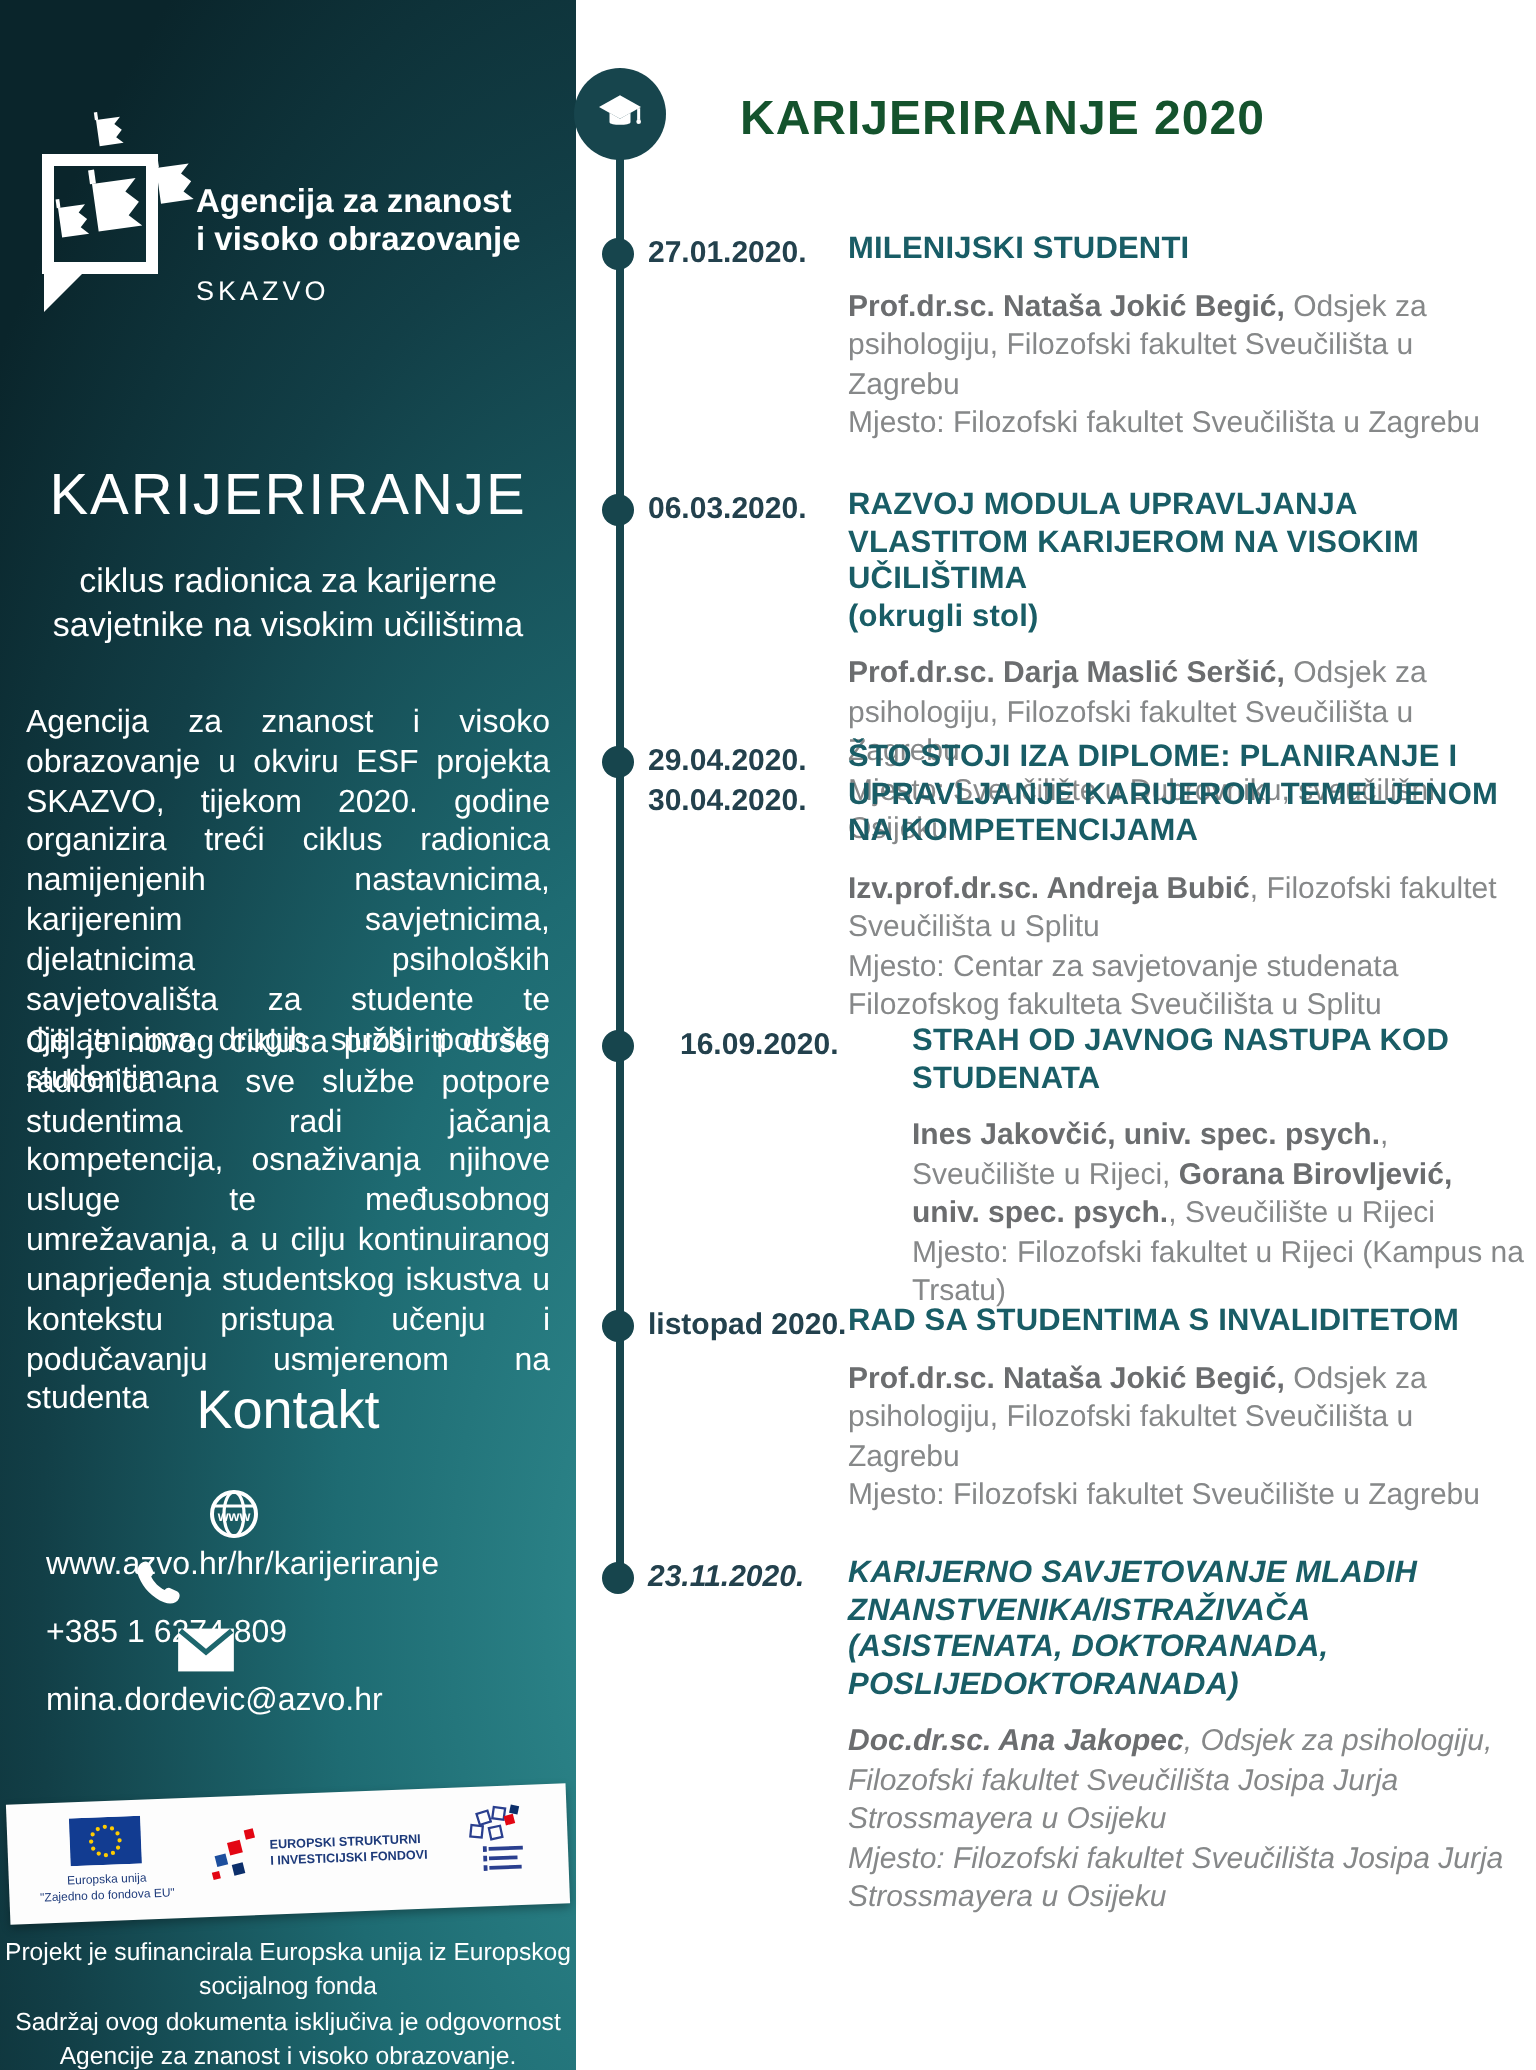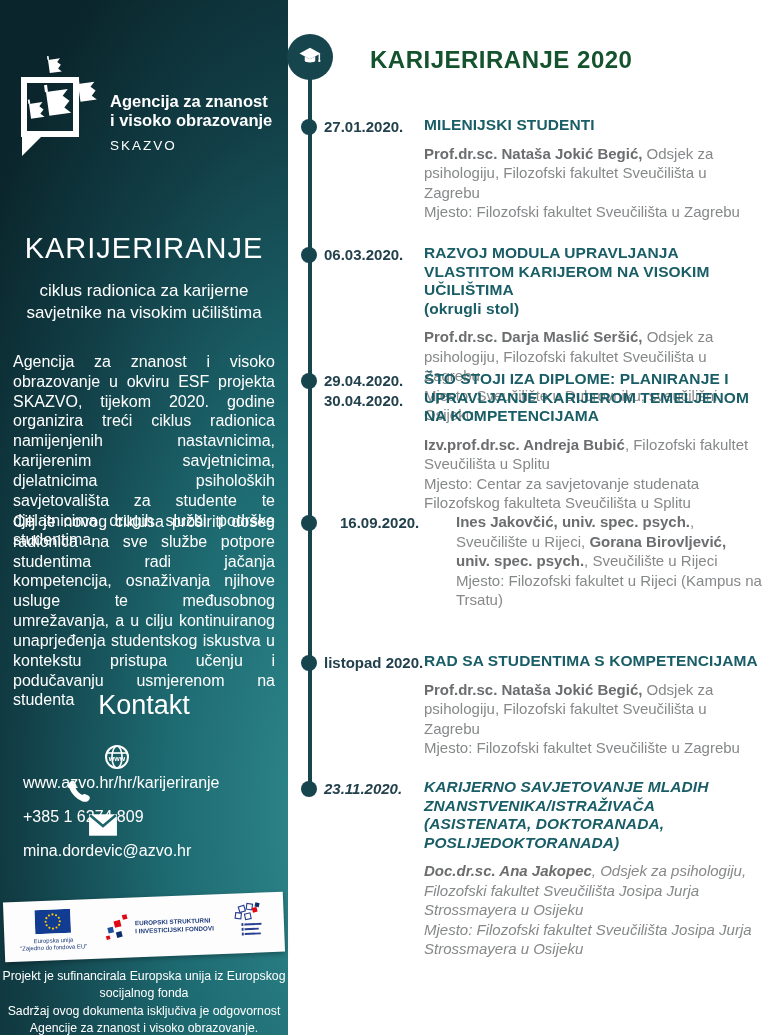--- a/index.html
+++ b/index.html
@@ -5,21 +5,21 @@
   html,body{margin:0;padding:0;background:#fff;}
   *{box-sizing:border-box;}
   .page{position:relative;width:768px;height:1035px;background:#ffffff;overflow:hidden;
         font-family:"Liberation Sans", sans-serif;}
 
   
   .sidebar{position:absolute;left:0;top:0;width:288px;height:1035px;color:#fff;
     background:radial-gradient(150% 95% at 115% 78%, #2f8a8e 0%, #1e6b72 38%, #123f47 72%, #0a252b 100%);}
   .logo-row{position:absolute;top:52px;left:16px;display:flex;}
   .logo-mark{width:82px;height:110px;flex:0 0 82px;}
-  .logo-text{margin-left:12px;padding-top:40px;}
+  .logo-text{padding-top:40px;}
   .logo-text .l1{font-weight:bold;font-size:16.5px;line-height:1.18;}
   .logo-text .acr{font-size:13.5px;letter-spacing:2px;margin-top:7px;font-weight:400;}
   .sb-title{position:absolute;top:232px;left:0;width:100%;text-align:center;
             font-size:29px;font-weight:400;letter-spacing:1px;}
   .sb-subtitle{position:absolute;top:280px;left:0;width:100%;text-align:center;
                font-size:17px;line-height:1.32;white-space:pre-line;}
   .sb-par{position:absolute;left:13px;width:262px;font-size:16px;line-height:1.24;
           text-align:justify;}
   .p1{top:352px;} .p2{top:512px;}
   .kontakt-h{position:absolute;top:690px;left:0;width:100%;text-align:center;
@@ -242,30 +242,31 @@
         <div class="ev-title">ŠTO STOJI IZA DIPLOME: PLANIRANJE I UPRAVLJANJE KARIJEROM TEMELJENOM NA KOMPETENCIJAMA</div>
         <div class="ev-speaker"><span class="b">Izv.prof.dr.sc. Andreja Bubić</span><span>, Filozofski fakultet Sveučilišta u Splitu</span></div>
         <div class="ev-mjesto">Mjesto: Centar za savjetovanje studenata Filozofskog fakulteta Sveučilišta u Splitu</div>
       </div>
     </div>
 
     <div class="event" style="top: 512px; gap: 16px;">
       <span class="dot"></span>
       <div class="ev-date">16.09.2020.</div>
       <div class="ev-body">
+        <div class="ev-title">STRAH OD JAVNOG NASTUPA KOD STUDENATA</div>
         <div class="ev-speaker"><span class="b">Ines Jakovčić, univ. spec. psych.</span><span>, Sveučilište u Rijeci, </span><span class="b">Gorana Birovljević, univ. spec. psych.</span><span>, Sveučilište u Rijeci</span></div>
         <div class="ev-mjesto">Mjesto: Filozofski fakultet u Rijeci (Kampus na Trsatu)</div>
       </div>
     </div>
 
     <div class="event" style="top: 652px;">
       <span class="dot"></span>
       <div class="ev-date">listopad 2020.</div>
       <div class="ev-body">
-        <div class="ev-title">RAD SA STUDENTIMA S KOMPETENCIJAMA</div>
+        <div class="ev-title">RAD SA STUDENTIMA S INVALIDITETOM</div>
         <div class="ev-speaker"><span class="b">Prof.dr.sc. Nataša Jokić Begić, </span><span>Odsjek za psihologiju, Filozofski fakultet Sveučilišta u Zagrebu</span></div>
         <div class="ev-mjesto">Mjesto: Filozofski fakultet Sveučilište u Zagrebu</div>
       </div>
     </div>
 
     <div class="event" style="top: 778px; font-style: italic;">
       <span class="dot"></span>
       <div class="ev-date">23.11.2020.</div>
       <div class="ev-body">
         <div class="ev-title">KARIJERNO SAVJETOVANJE MLADIH ZNANSTVENIKA/ISTRAŽIVAČA (ASISTENATA, DOKTORANADA, POSLIJEDOKTORANADA)</div>

